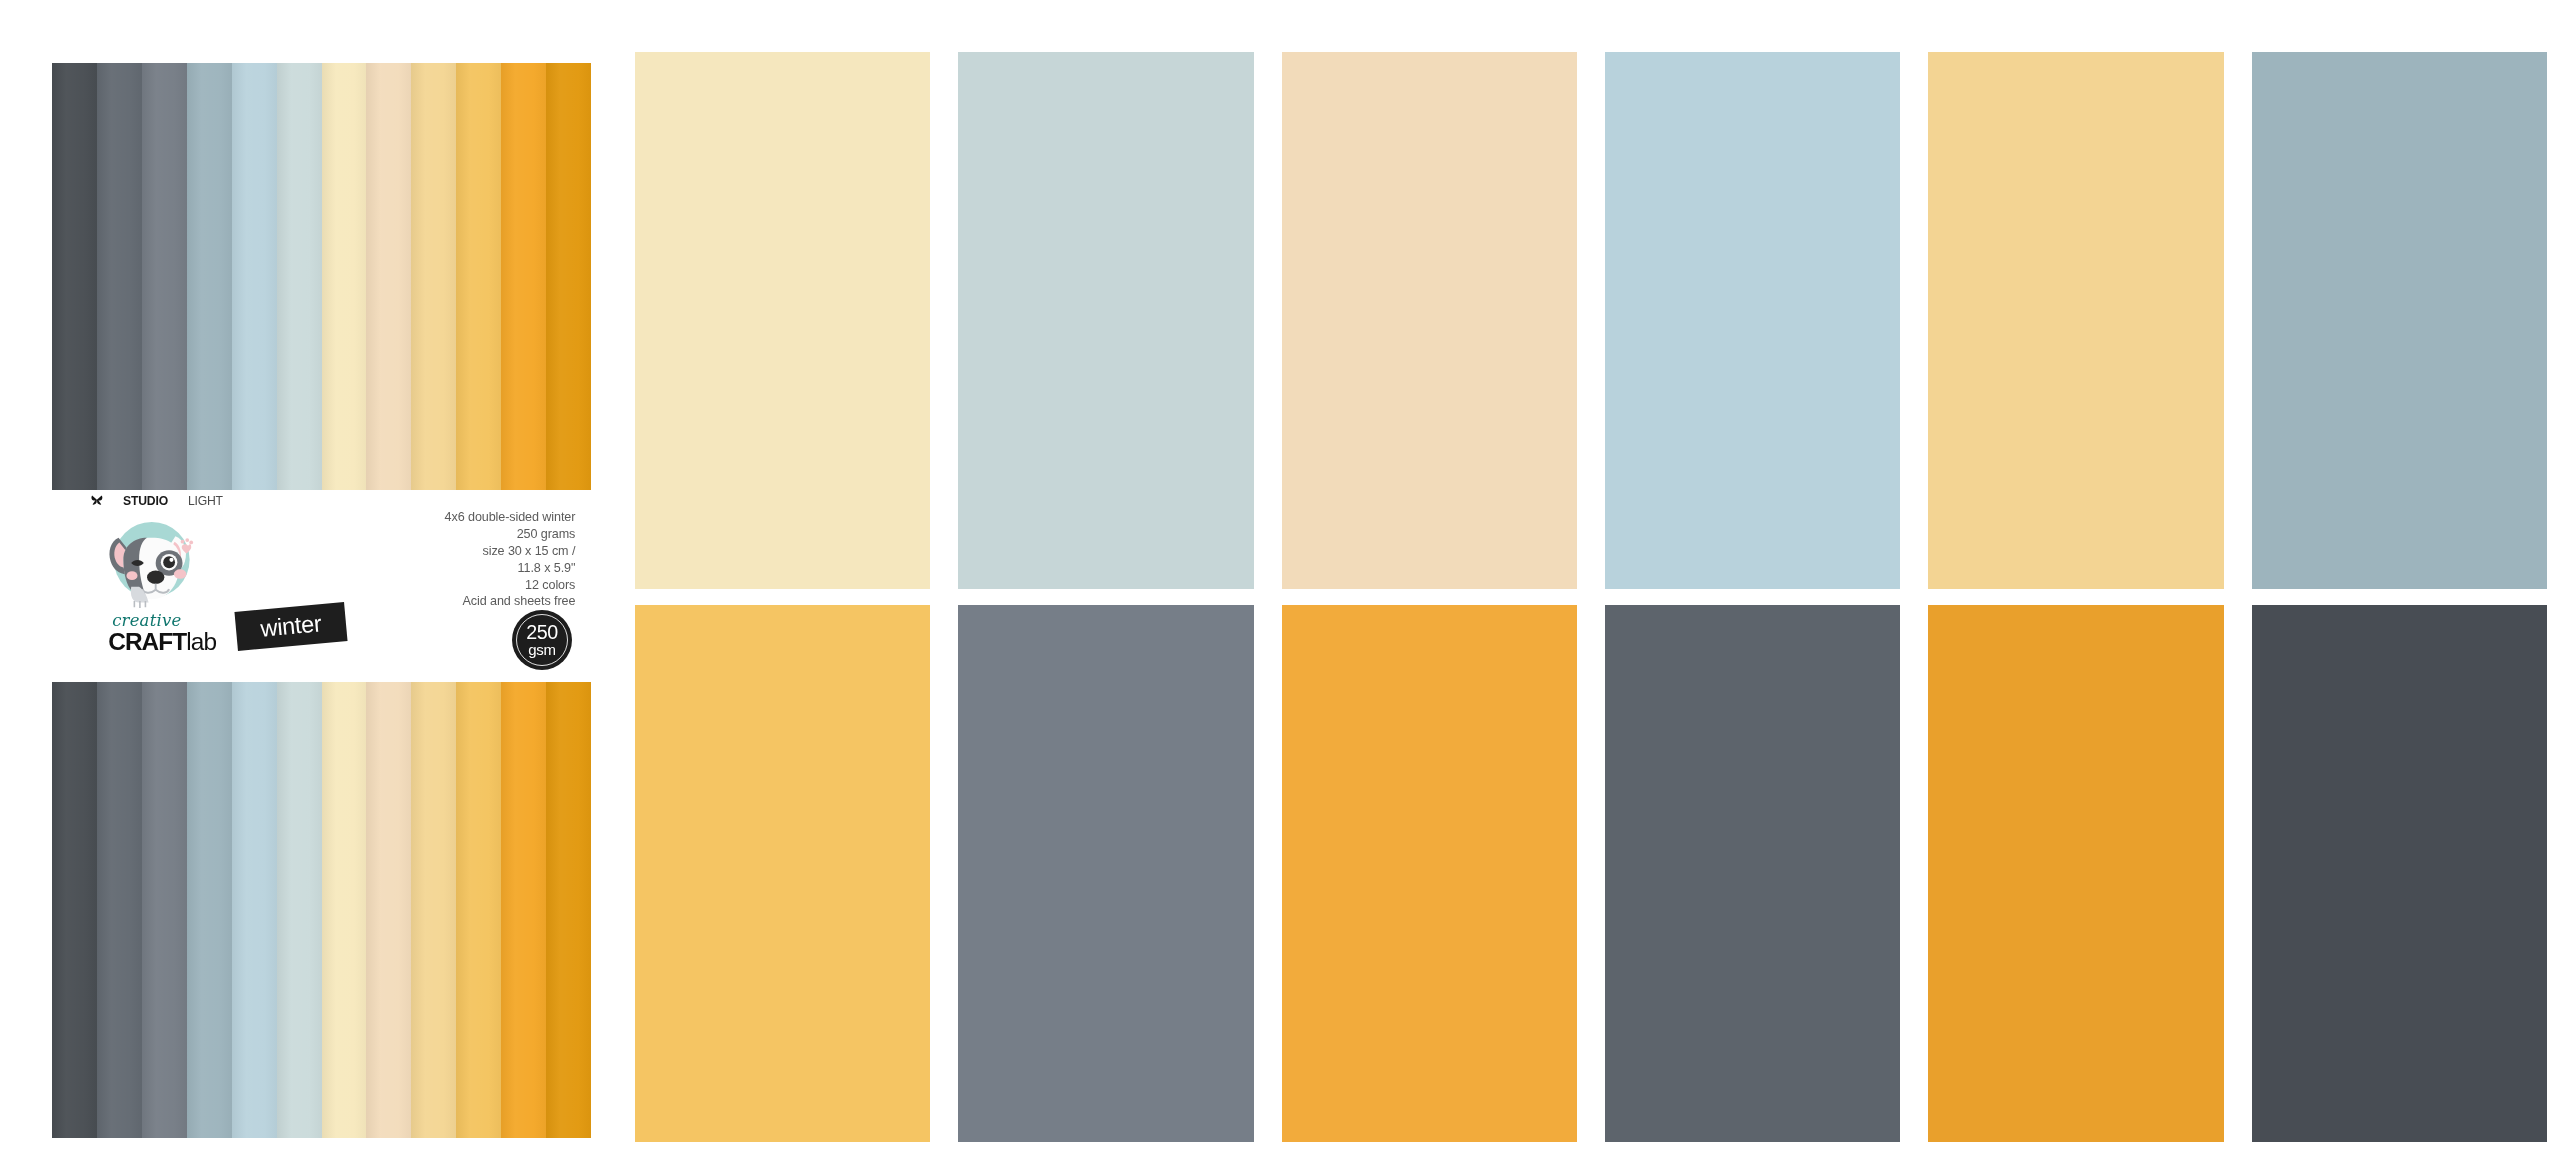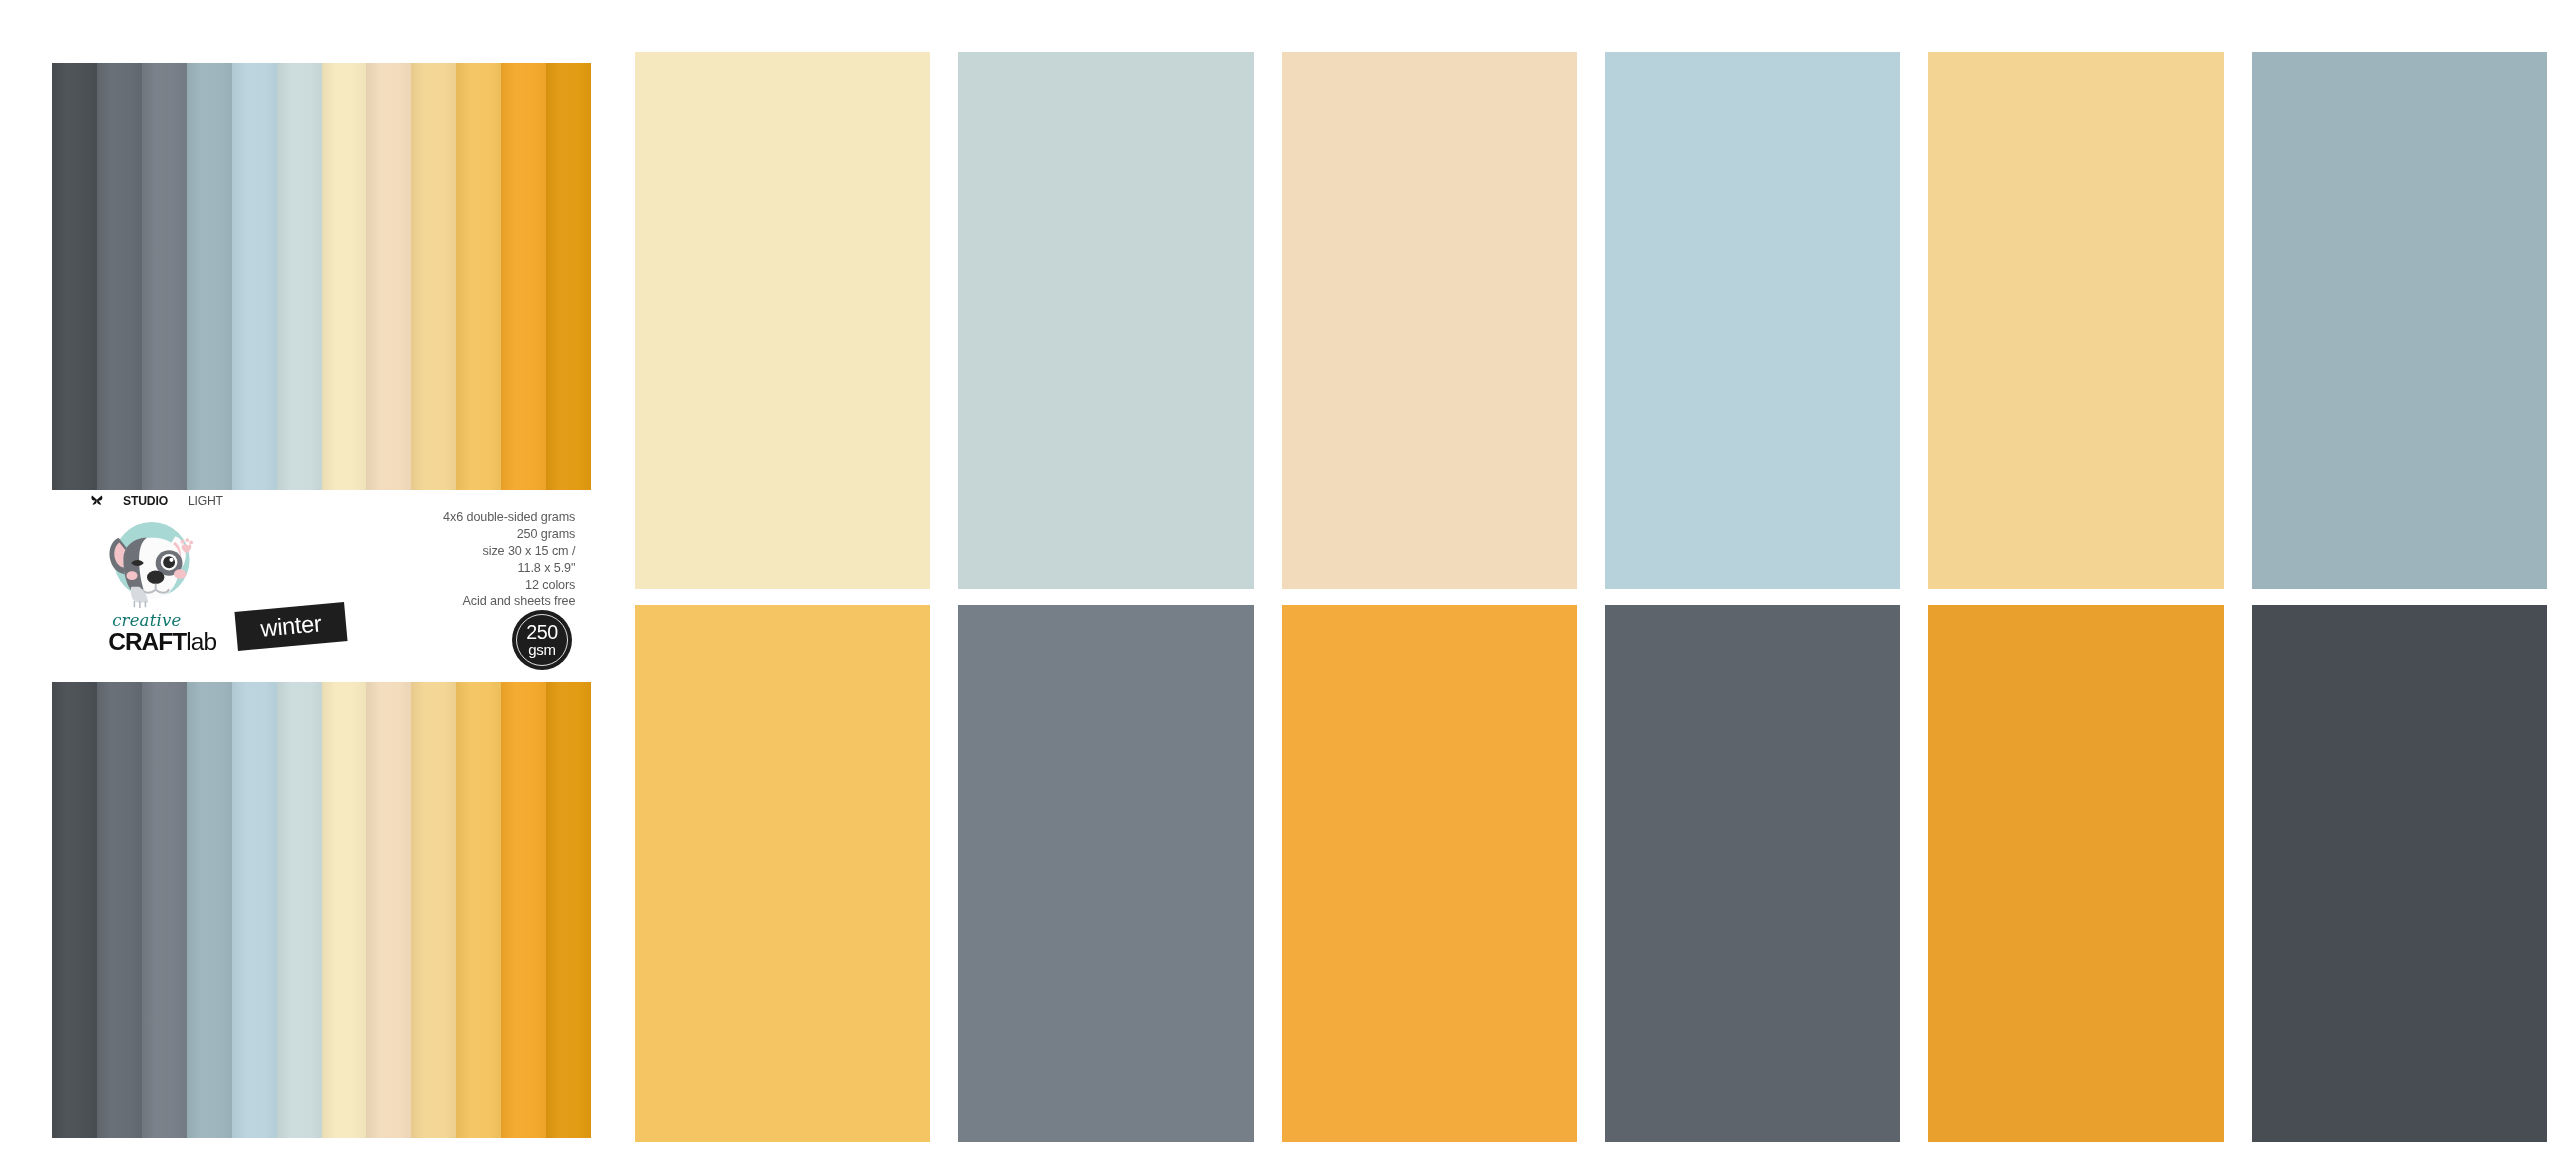--- a/index.html
+++ b/index.html
@@ -332,21 +332,21 @@
 
           <div class="craftlab-word"><span class="craft-bold">CRAFT</span><span class="lab-light">lab</span></div>
         </div>
 
 
         <div class="winter-tag">
           <span class="winter-text">winter</span>
         </div>
 
         <div class="spec-block">
-          <div class="spec-line">4x6 double-sided grams</div>
+          <div class="spec-line">4x6 double-sided winter</div>
           <div class="spec-line">250 grams</div>
           <div class="spec-line">size 30 x 15 cm /</div>
           <div class="spec-line">11.8 x 5.9"</div>
           <div class="spec-line">12 colors</div>
           <div class="spec-line">Acid and sheets free</div>
         </div>
 
         <div class="gsm-badge">
           <span class="gsm-num">250</span>
           <span class="gsm-unit">gsm</span>

